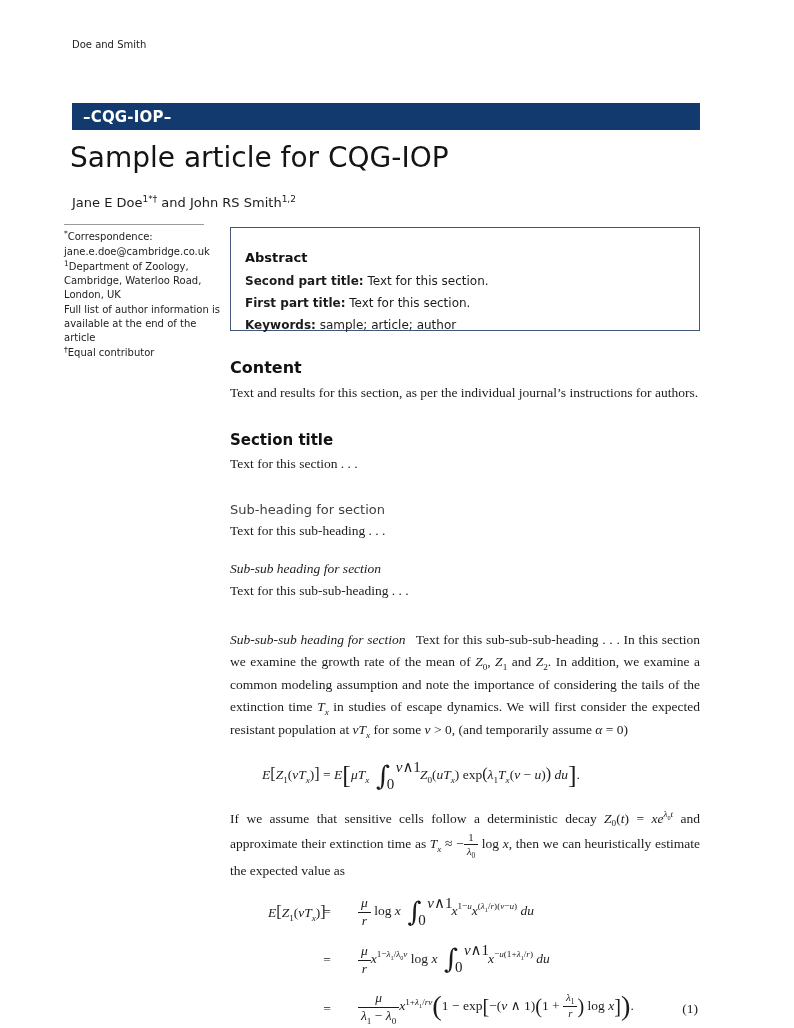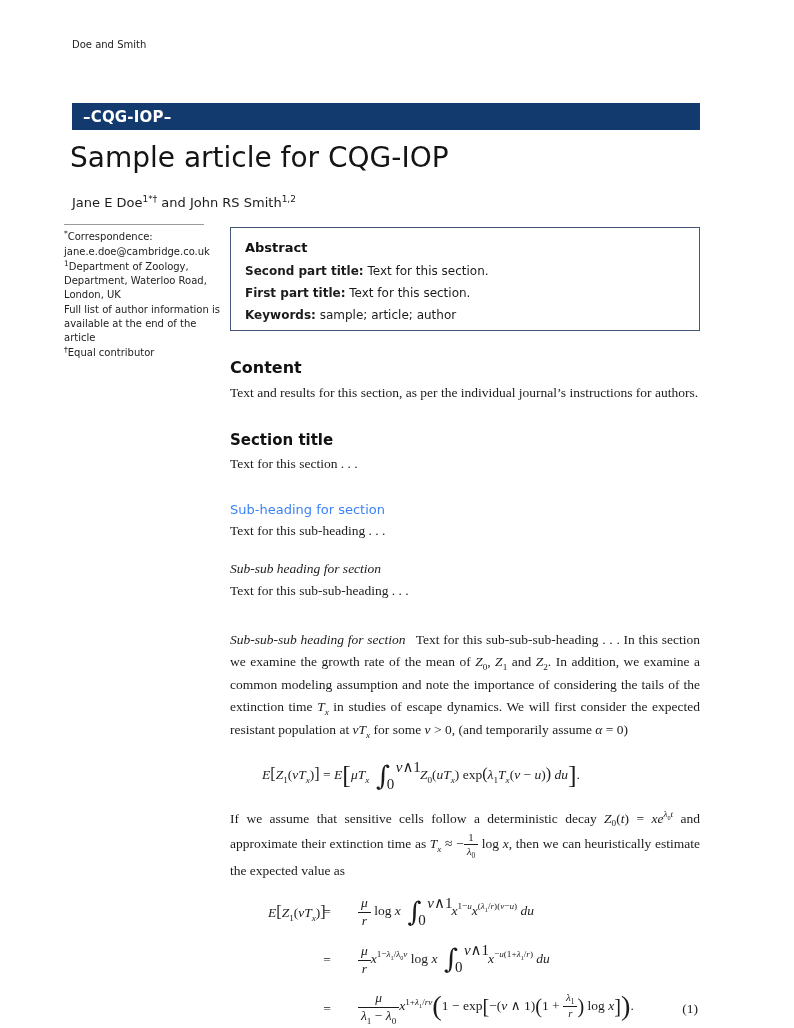--- a/index.html
+++ b/index.html
@@ -16,29 +16,29 @@
   .authors sup{font-size:9px;}
 
   
   .sidebar{position:absolute;left:64px;top:224px;width:158px;font:10px/1.42 "DejaVu Sans",sans-serif;color:#222;}
   .side-rule{border-top:1px solid #9a9a9a;width:140px;margin-bottom:4px;}
   .side-line sup{font-size:7.5px;}
 
   
   .abstract-box{position:absolute;left:230px;top:227px;width:470px;height:104px;border:1px solid #44567a;
                 box-sizing:border-box;padding:10px 14px;font-family:"DejaVu Sans",sans-serif;background:#fff;}
-  .abs-heading{font-weight:bold;font-size:13px;color:#111;margin:2px 0 9px;}
+  .abs-heading{font-weight:bold;font-size:13px;color:#111;margin:12px 0 9px;}
   .abs-row{font-size:12px;margin-bottom:8px;color:#1b1b1b;}
   .abs-label{font-weight:bold;}
 
   
   .main{position:absolute;left:230px;top:358px;width:470px;}
   .content-heading{font-family:"DejaVu Sans",sans-serif;font-weight:bold;font-size:16px;margin:0 0 5px;color:#111;}
   .section-heading{font-family:"DejaVu Sans",sans-serif;font-weight:bold;font-size:15px;margin:27px 0 4px;color:#111;}
-  .subheading{font-family:"DejaVu Sans",sans-serif;font-weight:normal;font-size:13px;margin:28px 0 3px;color:#3b82f6;}
+  .subheading{font-family:"DejaVu Sans",sans-serif;font-weight:normal;font-size:13px;margin:28px 0 3px;color:#404040;}
   .subsubheading{font-family:"Liberation Serif",serif;font-style:italic;font-weight:normal;font-size:13.5px;margin:19px 0 3px;}
   .body-text{font:13.5px/1.6 "Liberation Serif",serif;margin:0;color:#1b1b1b;}
   .justify{text-align:justify;}
   .gap{margin-top:28px;}
 
   
   .eqn{font:13.5px "Liberation Serif",serif;margin:17px 0 15px;padding-left:32px;white-space:nowrap;color:#1b1b1b;}
   .eqn i, .al-rhs i, .al-lhs i, .body-text i{font-family:"Liberation Serif",serif;}
   sup{font-size:.68em;}
   sub{font-size:.68em;}
@@ -76,21 +76,21 @@
 
   <h1 class="title">Sample article for CQG-IOP</h1>
 
   <div class="authors">Jane E Doe<sup>1*†</sup> and John RS Smith<sup>1,2</sup></div>
 
   <div class="sidebar">
     <div class="side-rule"></div>
     <div class="side-line"><sup>*</sup>Correspondence:</div>
     <div class="side-line">jane.e.doe@cambridge.co.uk</div>
     <div class="side-line"><sup>1</sup>Department of Zoology,</div>
-    <div class="side-line">Department, Waterloo Road,</div>
+    <div class="side-line">Cambridge, Waterloo Road,</div>
     <div class="side-line">London, UK</div>
     <div class="side-line">Full list of author information is</div>
     <div class="side-line">available at the end of the article</div>
     <div class="side-line"><sup>†</sup>Equal contributor</div>
   </div>
 
   <div class="abstract-box">
     <div class="abs-heading">Abstract</div>
     <div class="abs-row">
       <span class="abs-label">Second part title:</span><span> Text for this section.</span>

